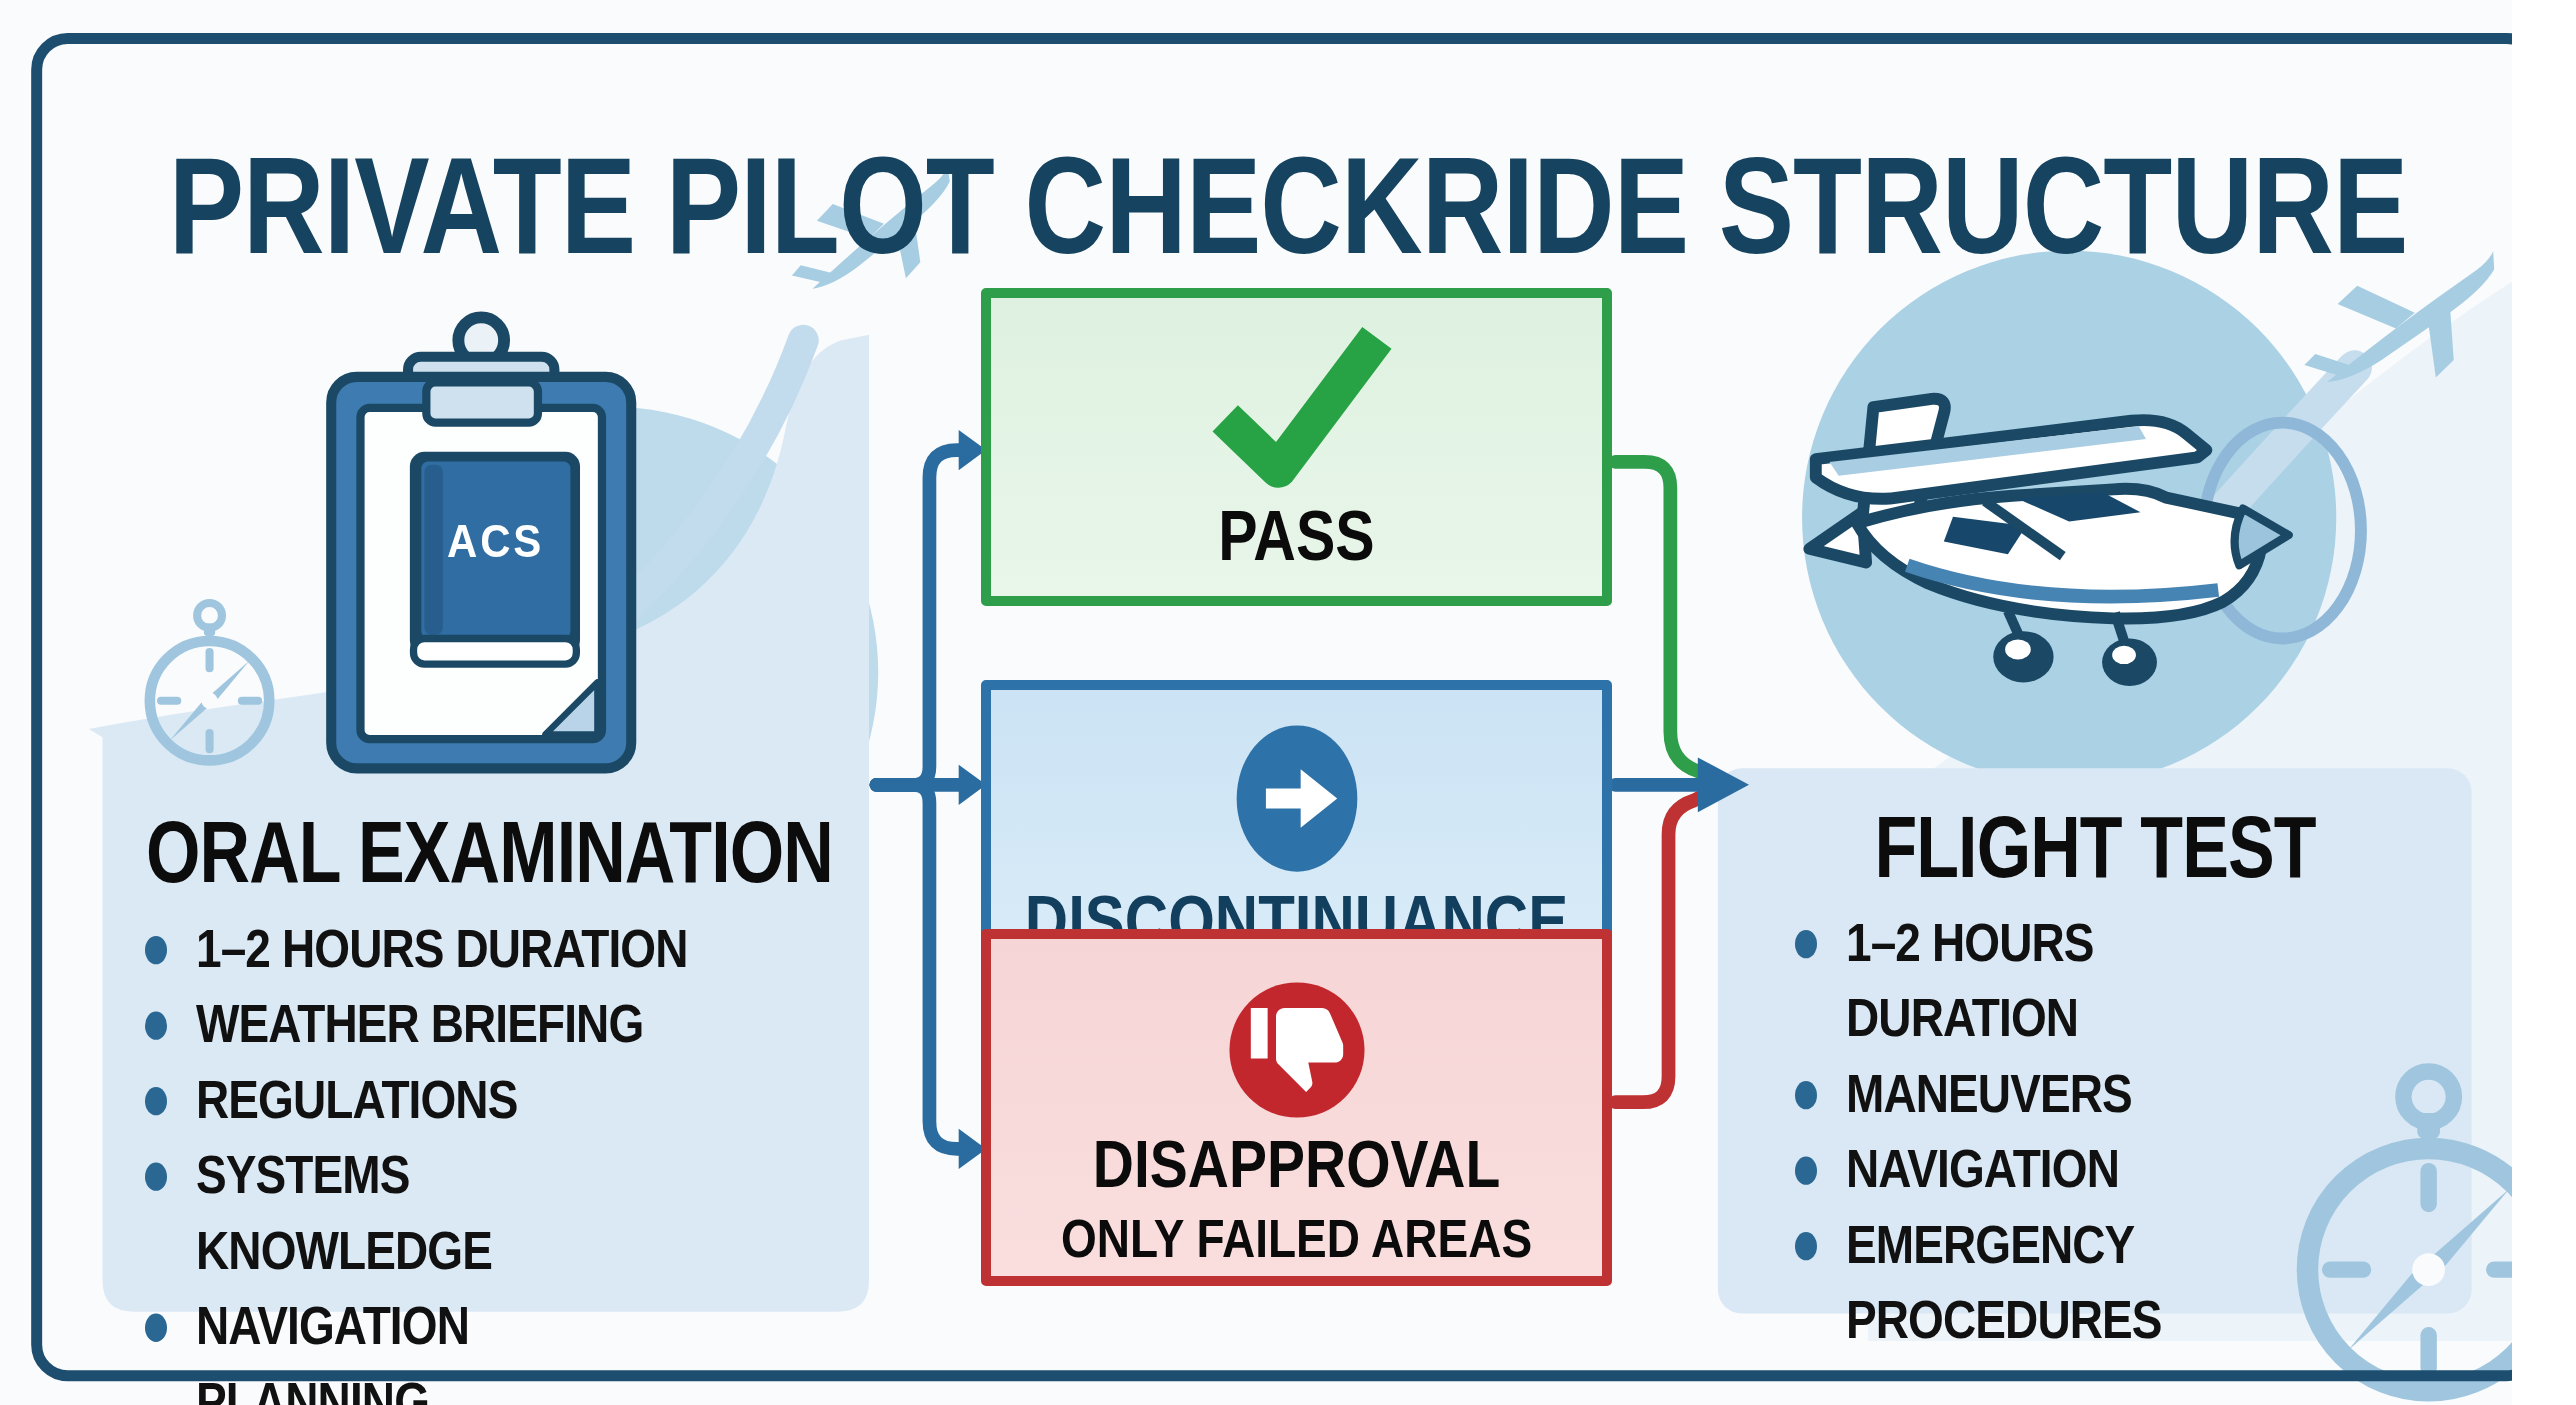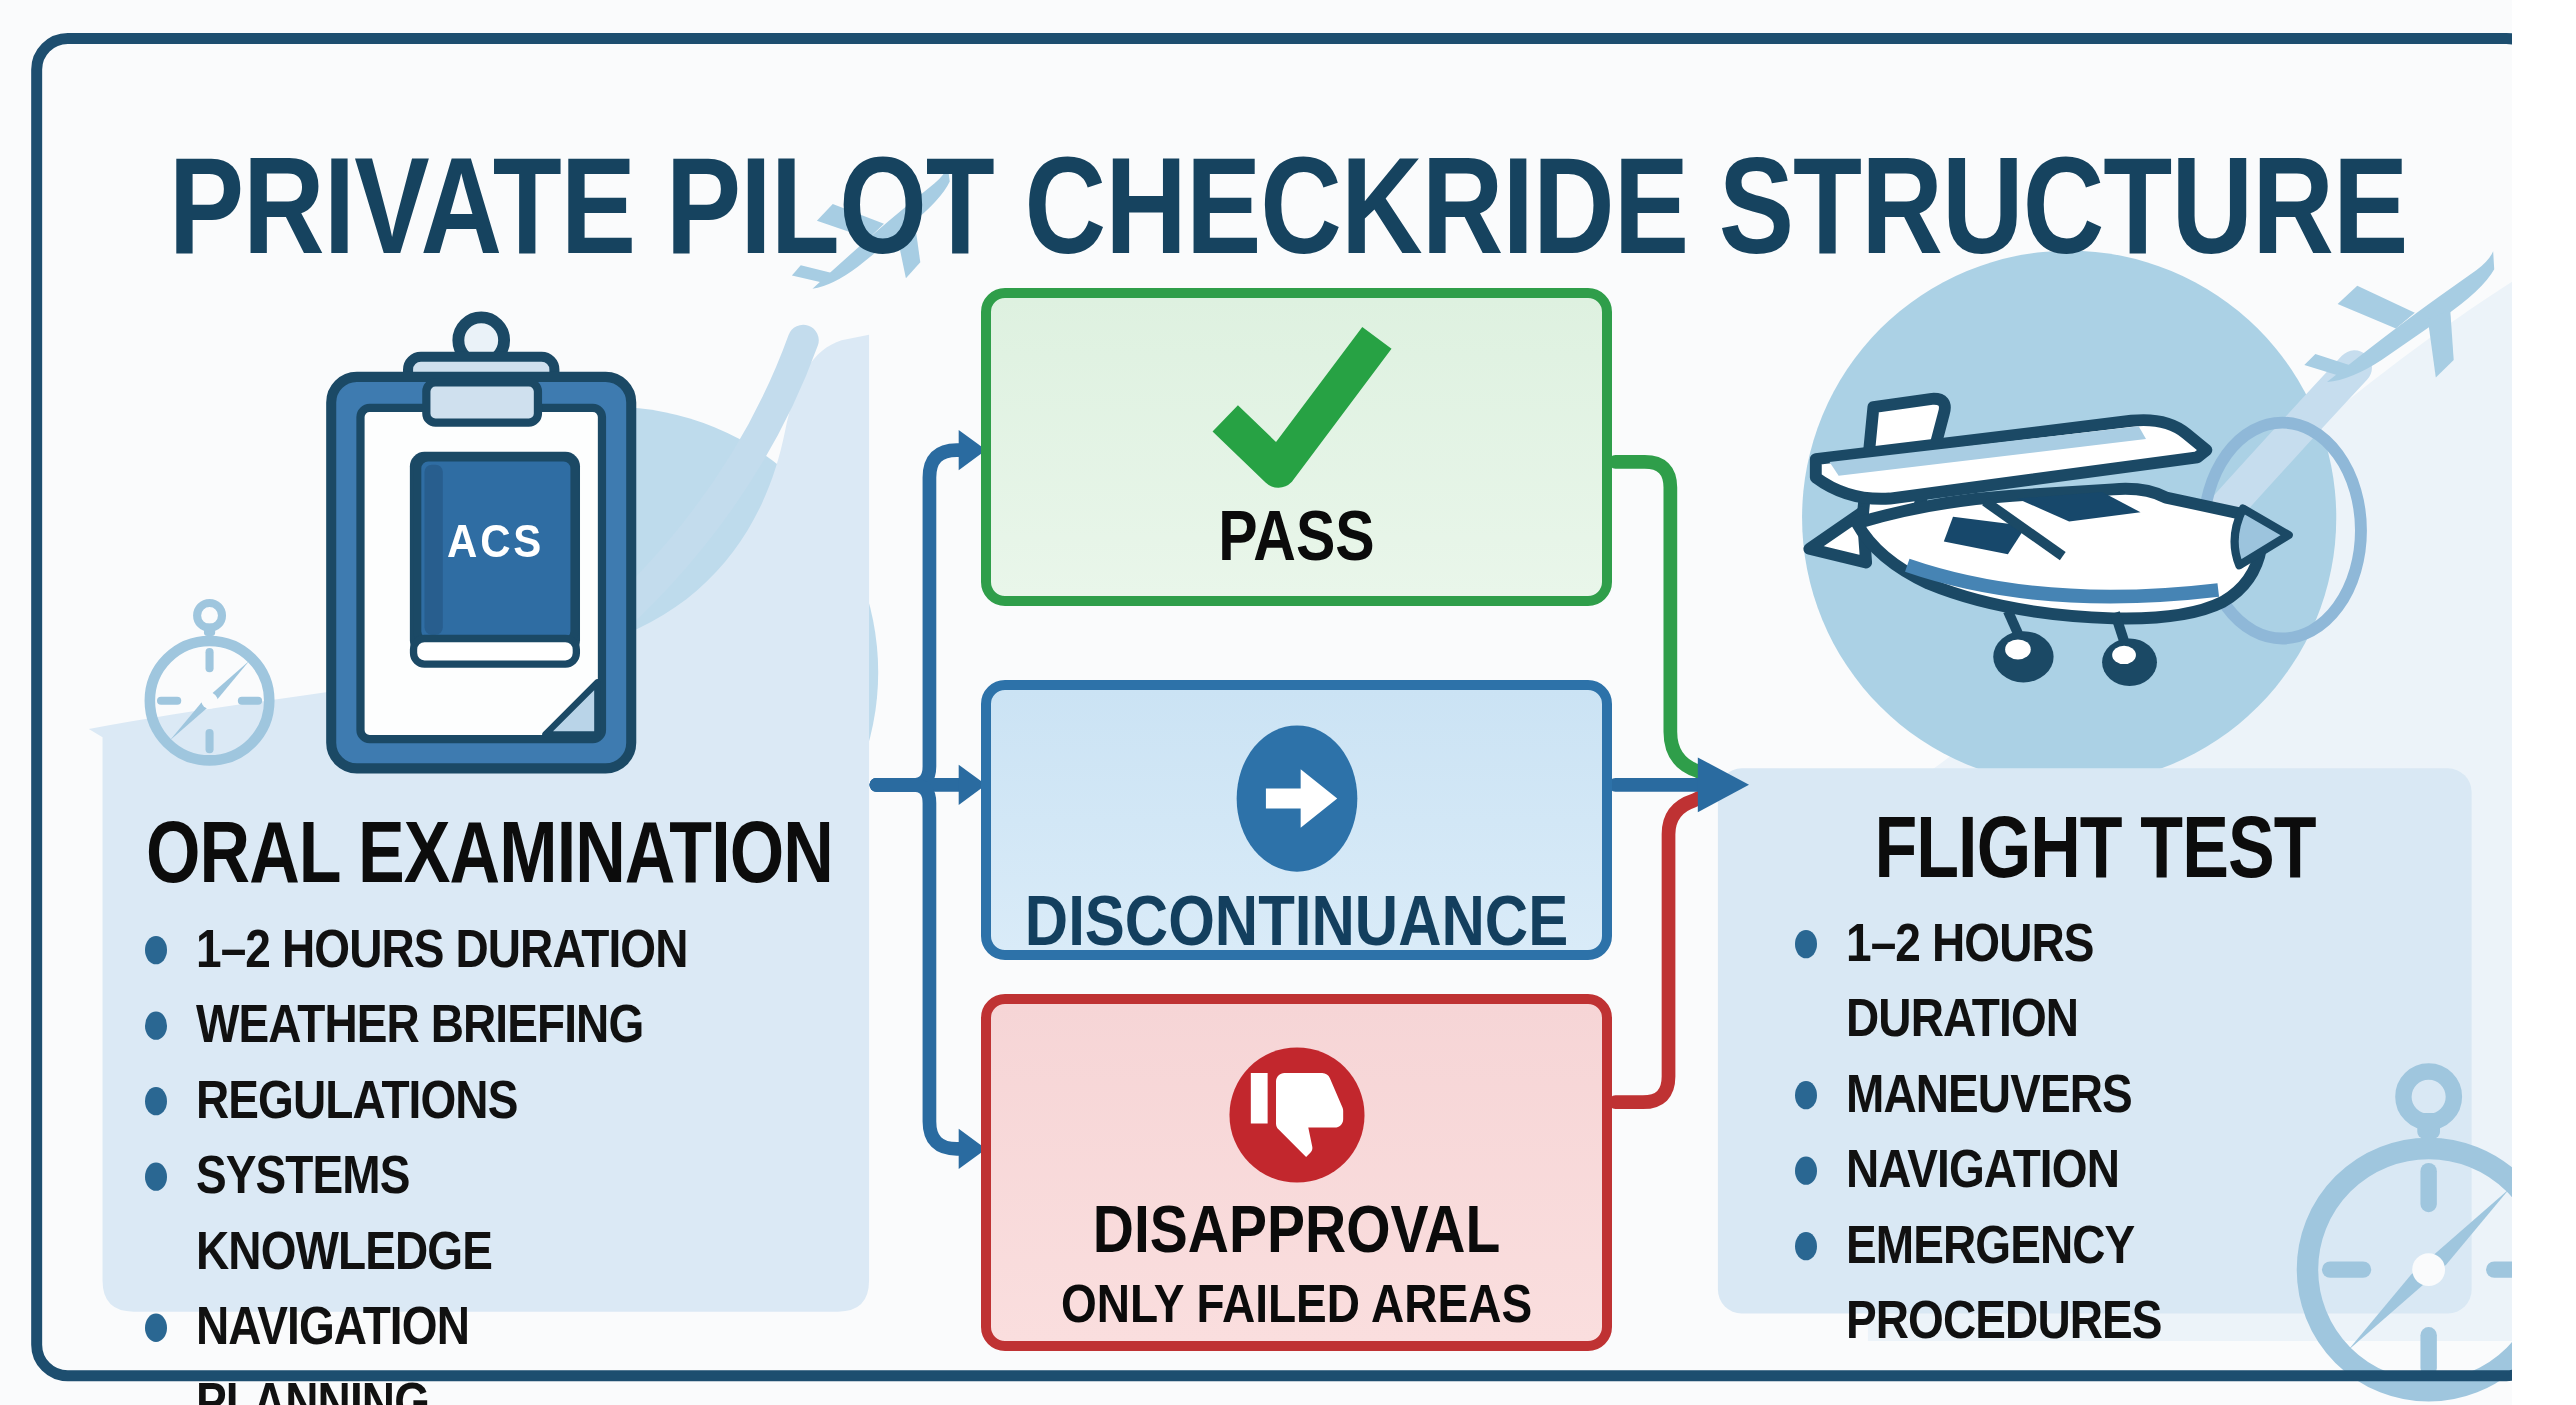--- a/index.html
+++ b/index.html
@@ -29,26 +29,26 @@
   ul.bullets li{
     line-height:64px;padding-left:51px;text-indent:-51px;
   }
   ul.bullets li::before{
     content:"";display:inline-block;width:22px;height:24px;border-radius:50%;
     background:#2a6792;margin-right:29px;vertical-align:1.8px;
   }
   #oral-list{left:145px;top:910px;width:549px;}
   #flight-list{left:1795px;top:904px;width:476px;}
   
-  .obox{position:absolute;left:981px;width:631px;box-sizing:border-box;border-radius:24px;}
+  .obox{position:absolute;left:981px;width:631px;box-sizing:border-box;border-radius:5px;}
   #box-pass{top:288px;height:318px;border:10px solid #2f9e4a;
     background:linear-gradient(180deg,#def1e0,#e9f6ea);}
   #box-disc{top:680px;height:280px;border:10px solid #2d72a9;
     background:linear-gradient(180deg,#cbe3f4,#d9ebf8);}
-  #box-fail{top:994px;height:357px;border:10px solid #bf3233;
+  #box-fail{top:929px;height:357px;border:10px solid #bf3233;
     background:linear-gradient(180deg,#f6d5d6,#fadede);}
   .obox .label{
     position:absolute;left:0;right:0;text-align:center;
     font-weight:bold;white-space:nowrap;
     transform:scaleY(1.18);transform-origin:top center;
   }
   #pass-label{top:198px;font-size:59px;color:#0b0b0b;}
   #disc-label{top:190px;font-size:60px;color:#133f5e;letter-spacing:0px;}
   #fail-label{top:185px;font-size:57px;color:#0b0b0b;}
   #fail-sub{top:267px;font-size:46px;color:#0b0b0b;}

